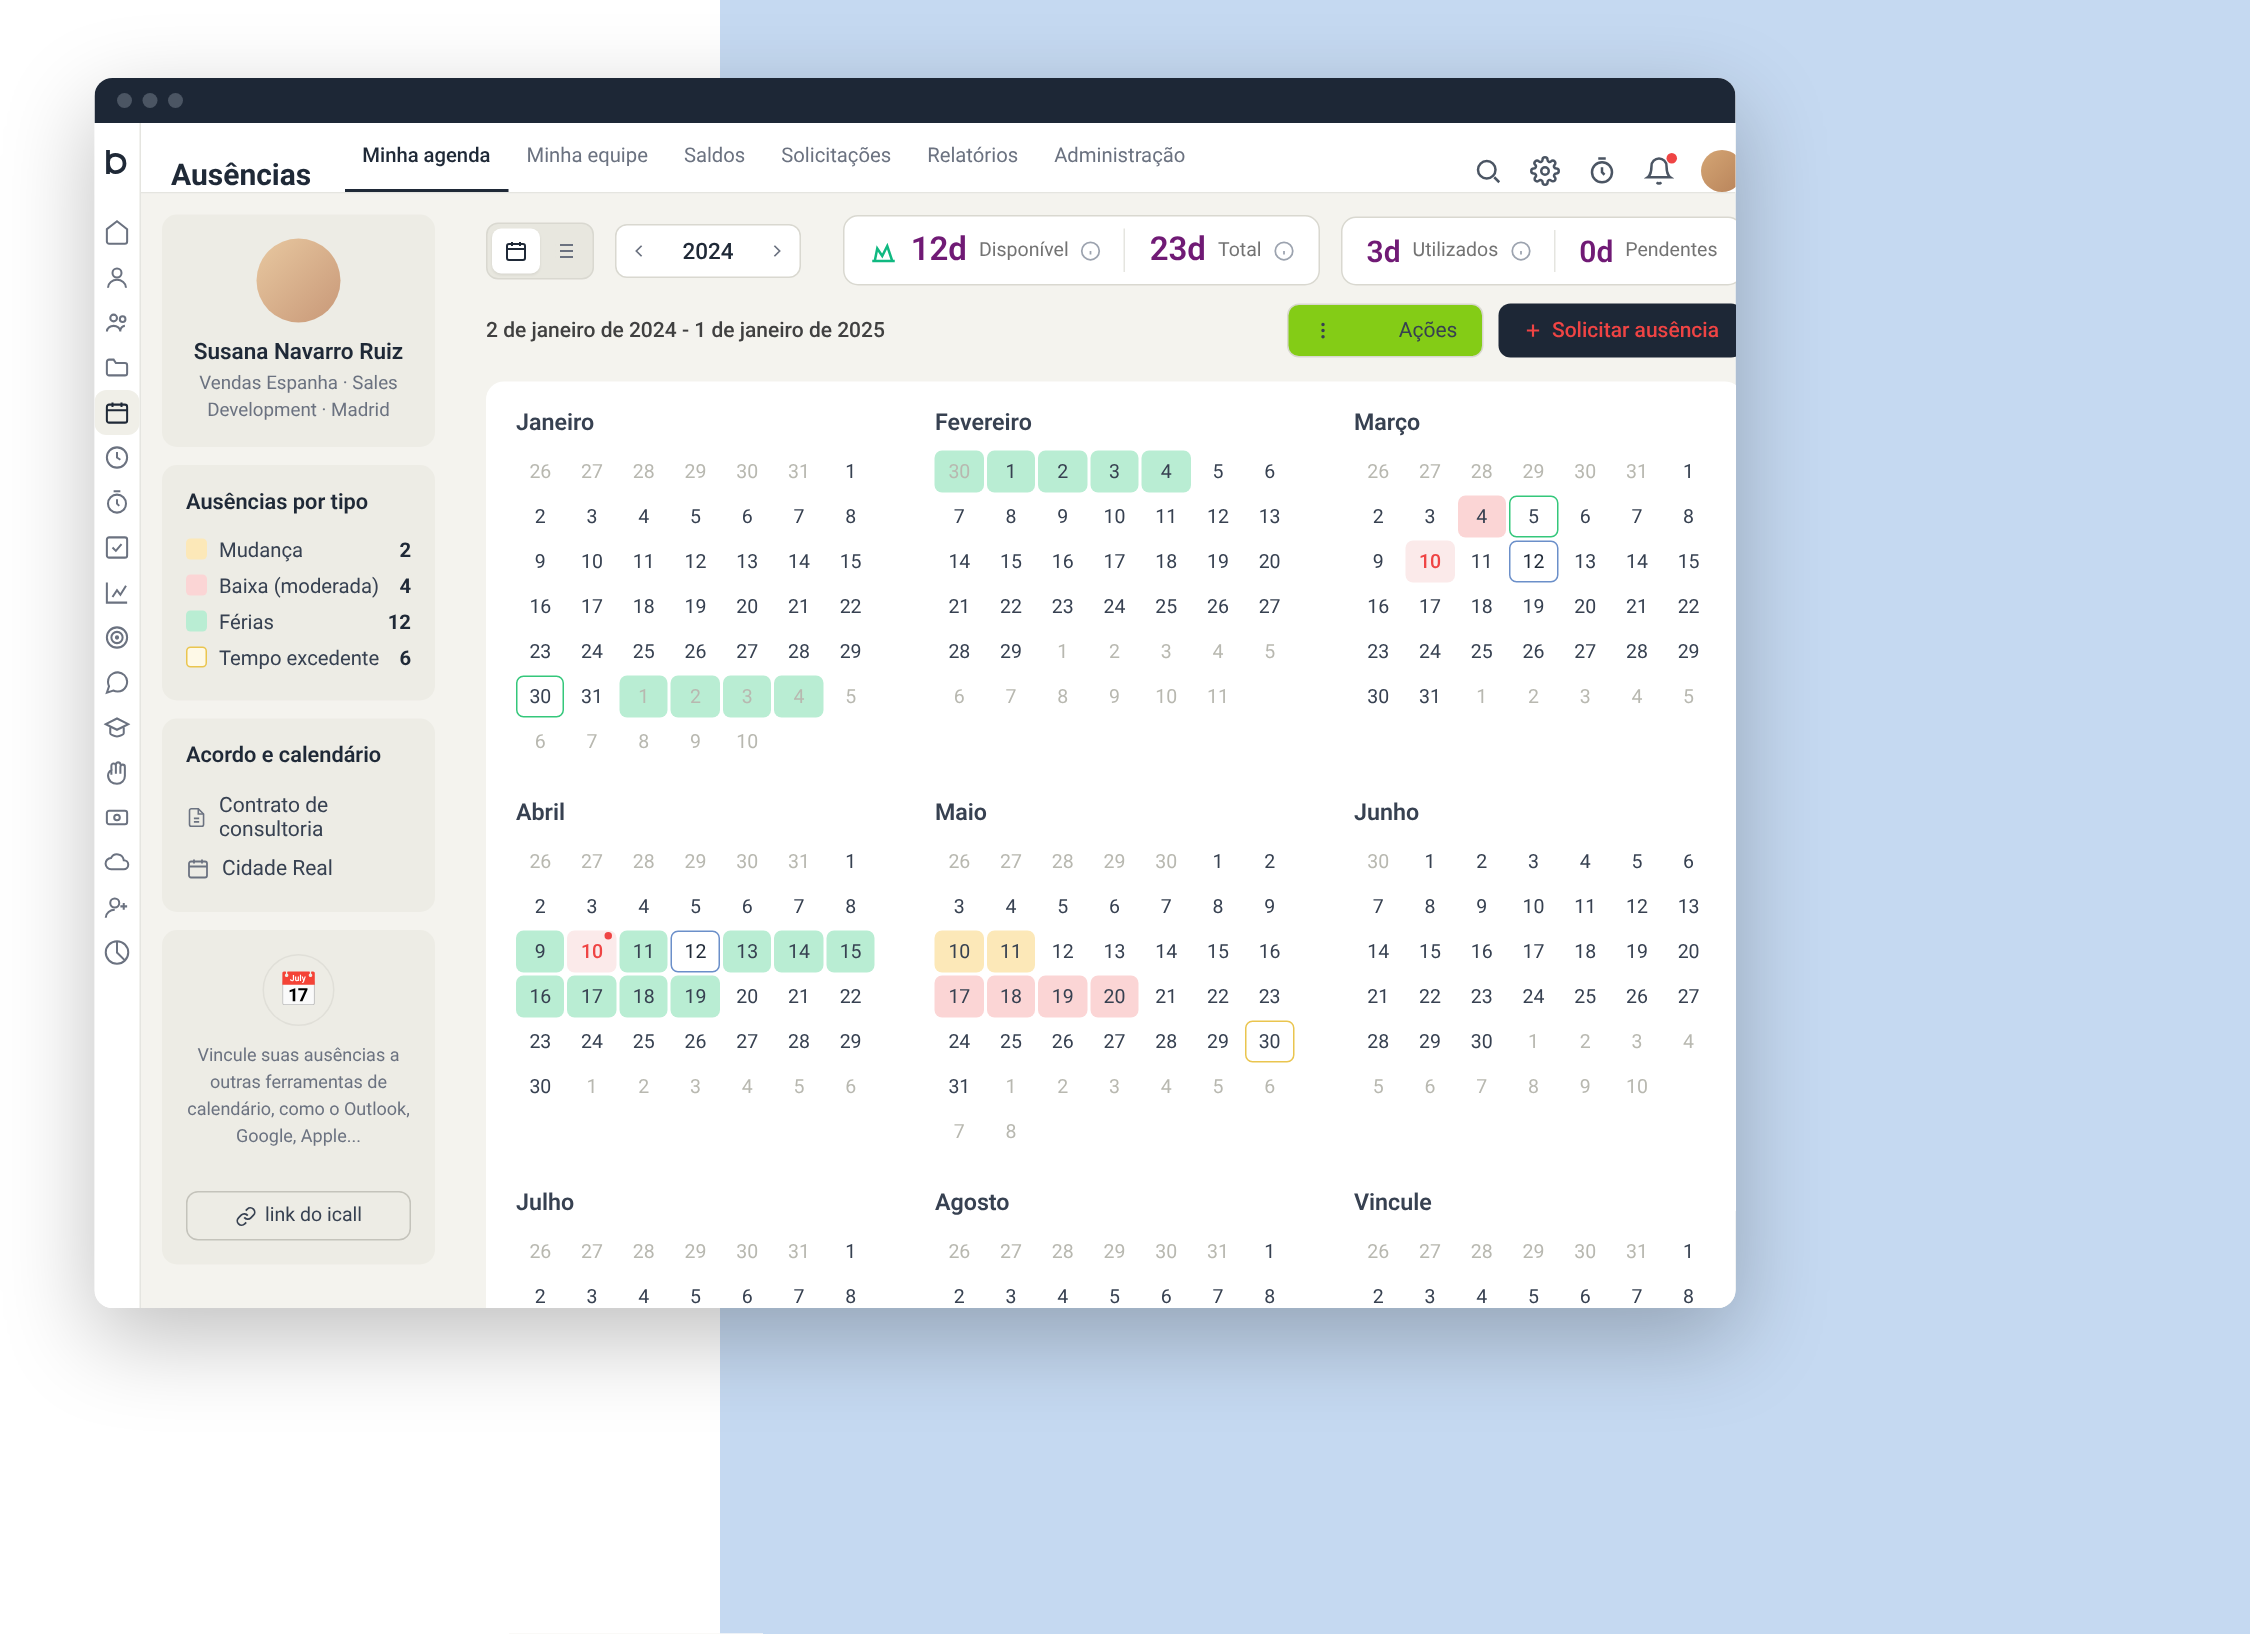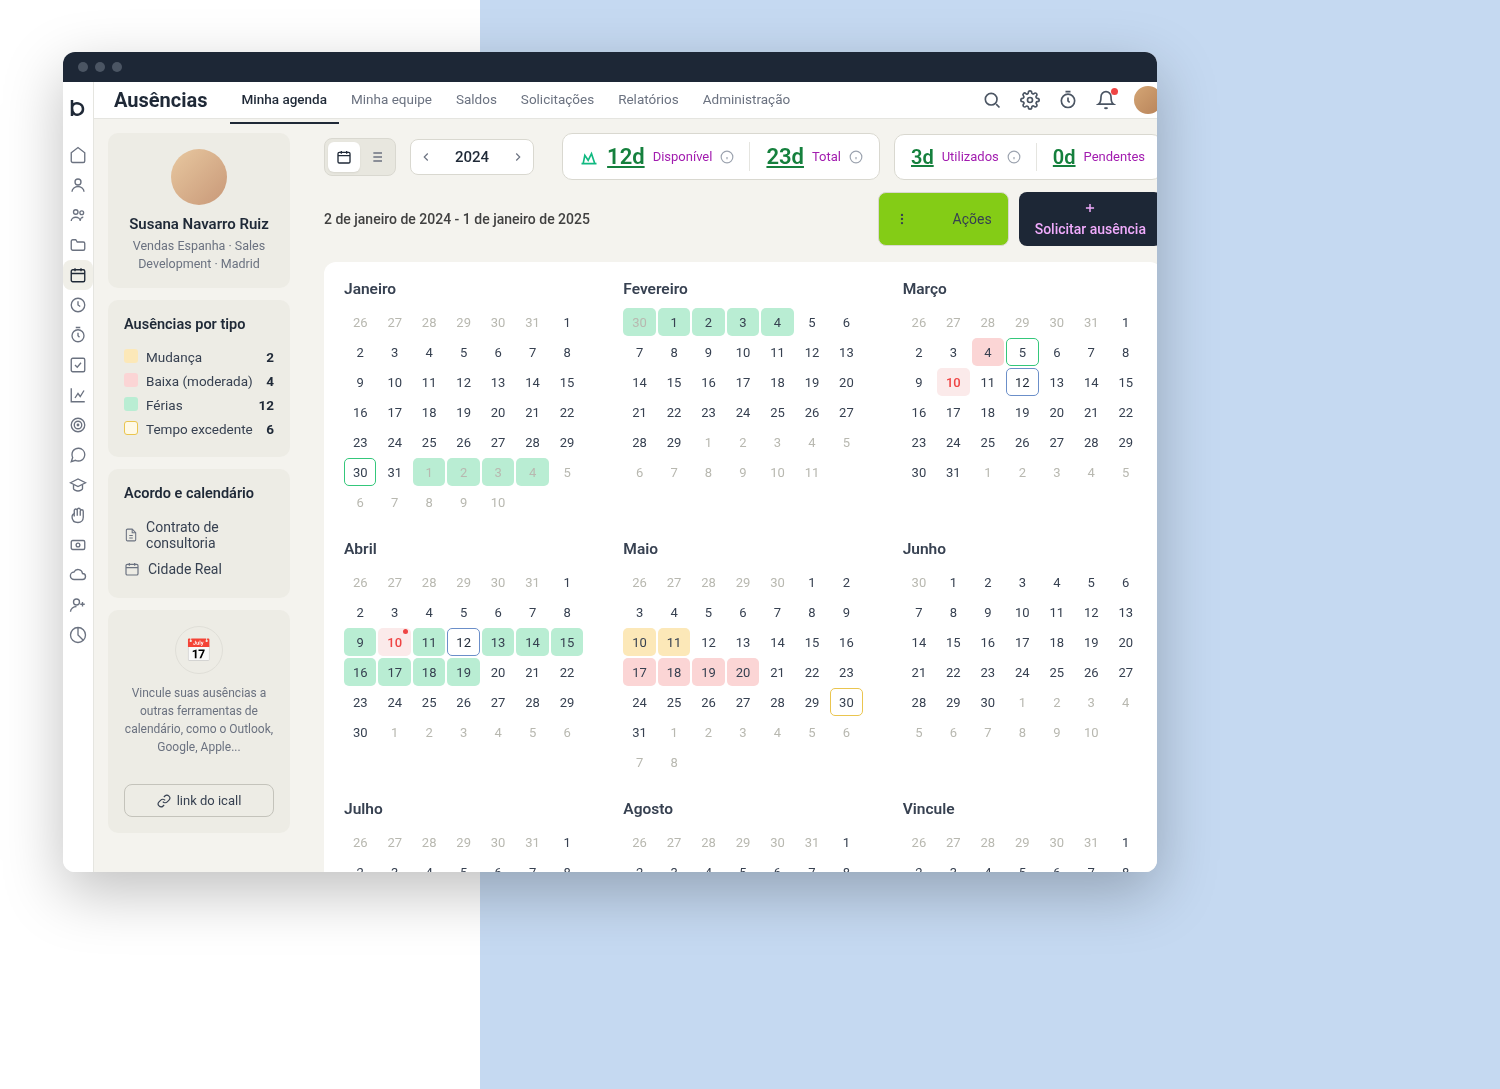--- a/index.html
+++ b/index.html
@@ -9,21 +9,21 @@
 .titlebar{height:30px;background:#1d2736;display:flex;align-items:center;padding:0 15px;}
 .dots{display:flex;gap:7px;}
 .dots span{width:10px;height:10px;border-radius:50%;background:#4b5563;}
 .chrome{display:flex;height:790px;}
 .railbar{width:43px;background:#fff;border-right:1px solid #e5e5e0;display:flex;flex-direction:column;align-items:center;padding-top:14px;gap:4px;}
 .railbar .logo{width:24px;height:24px;margin-bottom:16px;}
 .rail-item{width:30px;height:30px;display:flex;align-items:center;justify-content:center;border-radius:8px;color:#6b7280;cursor:pointer;}
 .rail-item.active{background:#f0efe8;color:#1f2937;}
 .rail-item svg{width:18px;height:18px;}
 .main{flex:1;display:flex;flex-direction:column;background:#f4f3ee;}
-.topbar{height:37px;background:#fff;border-bottom:1px solid #e5e5e0;display:flex;align-items:center;padding:0 20px;}
+.topbar{height:47px;background:#fff;border-bottom:1px solid #e5e5e0;display:flex;align-items:flex-end;padding:0 20px;}
 .page-title{font-size:20px;font-weight:700;color:#1f2937;margin-right:22px;}
 .tabs{display:flex;gap:0;}
 .tab{padding:0 12px;height:47px;display:flex;align-items:center;font-size:13.5px;color:#6b7280;cursor:pointer;border-bottom:2px solid transparent;}
 .tab.active{color:#1f2937;font-weight:500;border-bottom-color:#1f2937;}
 .top-right{margin-left:auto;display:flex;align-items:center;gap:18px;}
 .top-icon{width:20px;height:20px;color:#4b5563;position:relative;cursor:pointer;}
 .top-icon .badge{position:absolute;top:-2px;right:-2px;width:7px;height:7px;background:#ef4444;border-radius:50%;}
 .avatar{width:28px;height:28px;border-radius:50%;background:linear-gradient(135deg,#d4a574,#b8835a);}
 .body{flex:1;display:flex;overflow:hidden;}
 
@@ -49,31 +49,31 @@
 .toolbar{display:flex;align-items:center;gap:14px;margin-bottom:12px;}
 .seg-group{display:inline-flex;background:#e8e7df;border:1px solid #d9d8d0;border-radius:8px;padding:3px;}
 .seg-btn{width:32px;height:30px;display:flex;align-items:center;justify-content:center;border-radius:6px;cursor:pointer;color:#6b7280;}
 .seg-btn.active{background:#fff;color:#1f2937;box-shadow:0 1px 2px rgba(0,0,0,.08);}
 .year-picker{display:flex;align-items:center;border:1px solid #d9d8d0;border-radius:8px;background:#fff;}
 .year-picker .chev{width:30px;height:34px;display:flex;align-items:center;justify-content:center;cursor:pointer;color:#6b7280;}
 .year-picker .year{padding:0 14px;font-size:15px;font-weight:500;color:#1f2937;}
 .stats{display:flex;border:1px solid #d9d8d0;border-radius:10px;background:#fff;}
 .stat{display:flex;align-items:center;gap:8px;padding:10px 16px;position:relative;}
 .stat:not(:last-child)::after{content:'';position:absolute;right:0;top:8px;bottom:8px;width:1px;background:#e5e5e0;}
-.stat .num{font-size:20px;font-weight:600;color:#15803d;text-decoration:underline;}
+.stat .num{font-size:20px;font-weight:600;color:#701a75;}
 .stat .num.big{font-size:22px;}
-.stat .lbl{font-size:13px;color:#a21caf;}
+.stat .lbl{font-size:13px;color:#737373;}
 .stat svg.info{width:14px;height:14px;color:#9ca3af;}
 .stat svg.lead{width:20px;height:20px;color:#10b981;}
 .subbar{display:flex;align-items:center;justify-content:space-between;margin-bottom:16px;}
 .range{font-size:14px;font-weight:500;color:#404040;}
 .actions{display:flex;gap:10px;}
 .btn{padding:9px 16px;border-radius:8px;font-size:14px;cursor:pointer;display:flex;align-items:center;gap:6px;}
 .btn-ghost{background:#84cc16;border:1px solid #d9d8d0;color:#374151;gap:44px;}
-.btn-primary{background:#1d2736;border:none;color:#f0abfc;font-weight:500;flex-direction:column;}
+.btn-primary{background:#1d2736;border:none;color:#ef4444;font-weight:500;}
 .calendars{background:#fff;border-radius:12px;padding:18px 20px;display:grid;grid-template-columns:repeat(3,1fr);gap:24px 40px;}
 .month-name{font-size:15.5px;font-weight:600;color:#374151;margin-bottom:10px;}
 .grid{display:grid;grid-template-columns:repeat(7,1fr);gap:2px;}
 .day{height:28px;display:flex;align-items:center;justify-content:center;font-size:13px;color:#374151;border-radius:5px;position:relative;cursor:pointer;}
 .day.out{color:#b8b8b0;}
 .day.ferias{background:#b9edd3;}
 .day.ferias-outline{border:1.5px solid #34c77b;background:transparent;}
 .day.baixa{background:#fbd5d5;}
 .day.mudanca{background:#fce8b8;}
 .day.tempo{border:1.5px solid #eac54f;background:transparent;}

